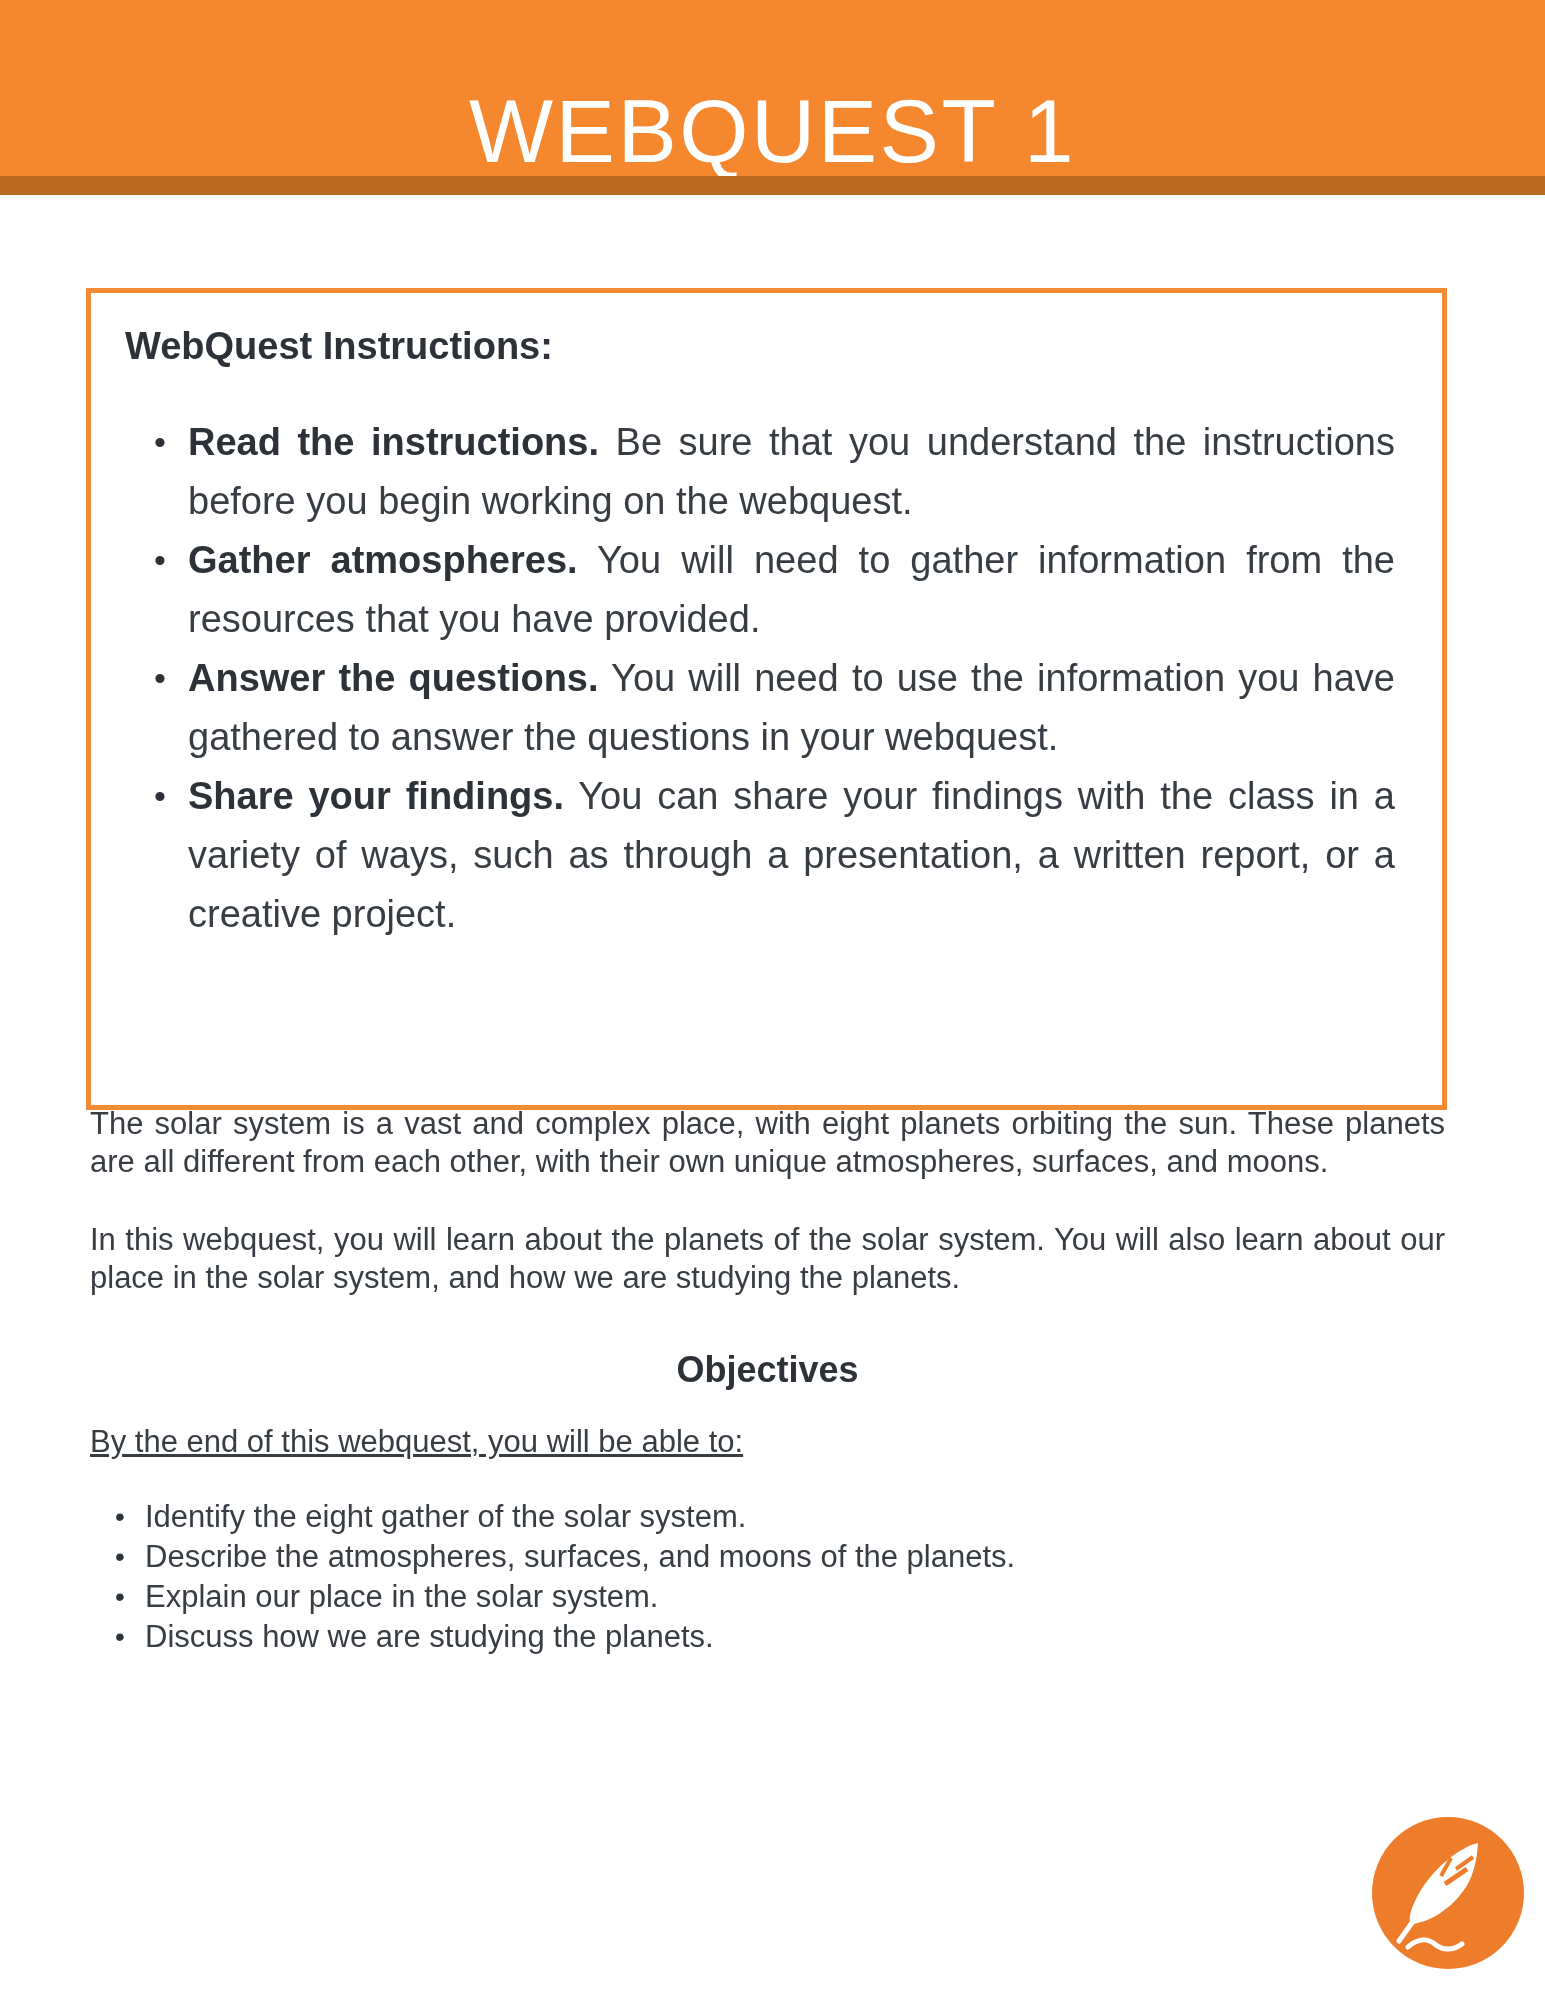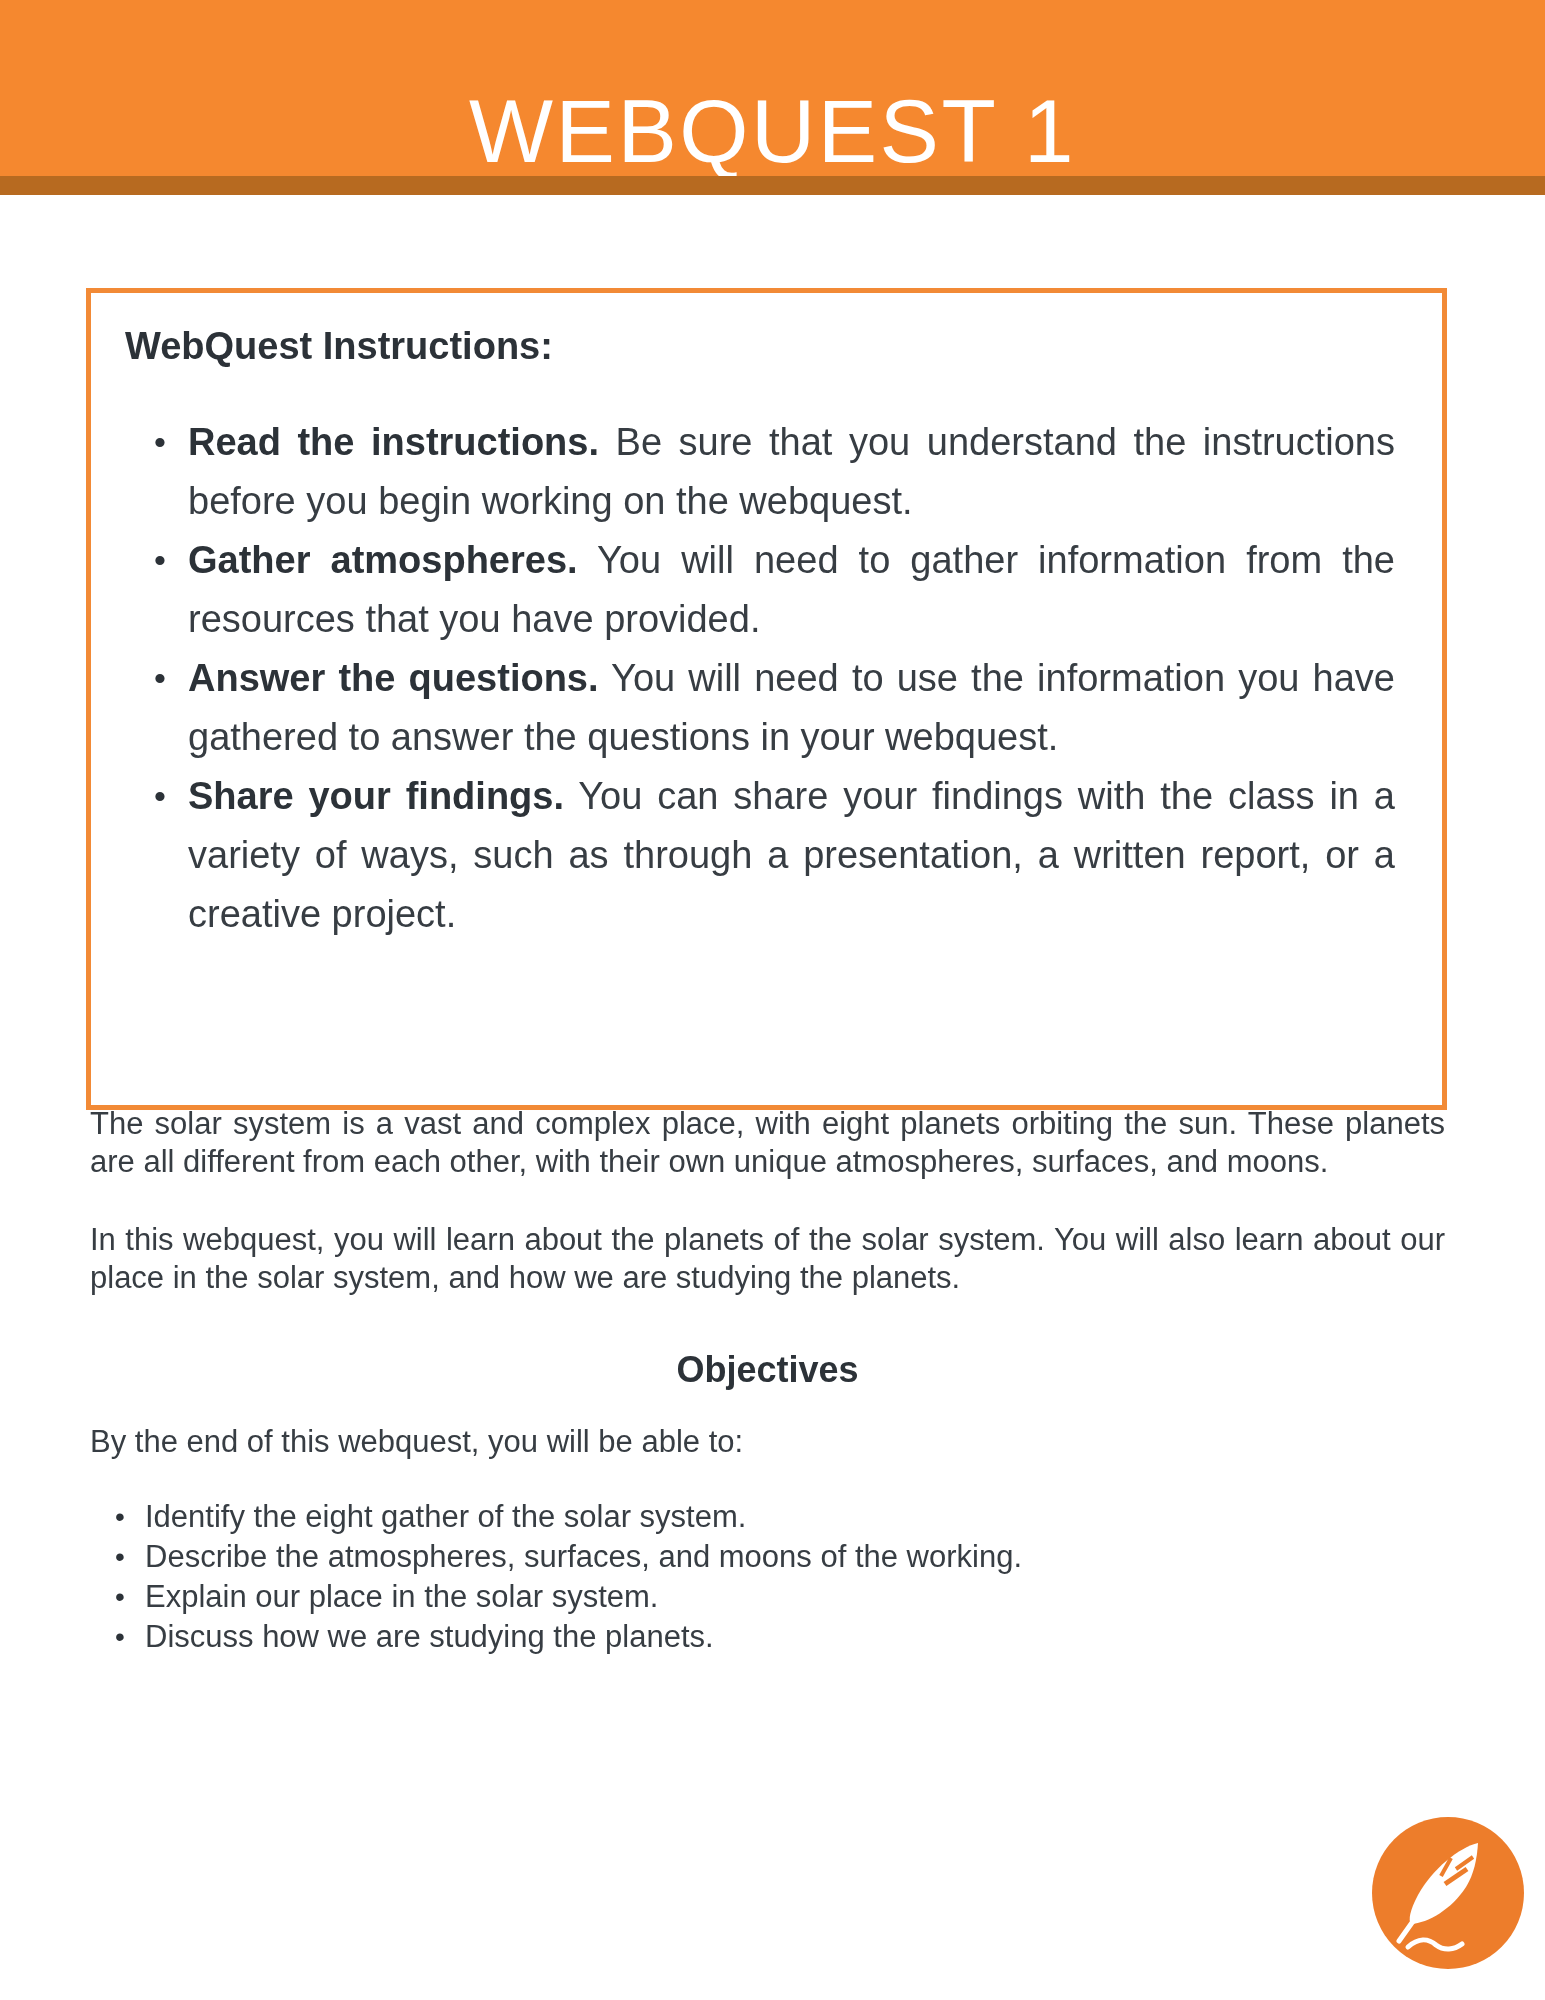--- a/index.html
+++ b/index.html
@@ -65,21 +65,21 @@
     margin:0 0 40px 0;font-size:31px;line-height:38px;
     text-align:justify;color:var(--text-dark);
   }
   .main p.para + p.para{margin-bottom:54px;}
   .main h3{
     margin:0 0 34px 0;font-size:36px;line-height:38px;font-weight:700;
     color:var(--text-bold-dark);
     text-align:center;
   }
   .main p.intro{
-    margin:0 0 36px 0;font-size:31px;line-height:38px;color:var(--text-dark);
+    margin:0 0 36px 0;font-size:31px;line-height:38px;color:var(--text-dark);text-decoration:underline;
   }
   .main ul{
     list-style:none;margin:0;padding:0 0 0 55px;
   }
   .main ul li{
     position:relative;font-size:31px;line-height:40px;color:var(--text-dark);
   }
   .main ul li::before{
     content:"\2022";position:absolute;left:-30px;top:0;
     font-size:28px;color:var(--text-bold-dark);
@@ -112,21 +112,21 @@
     </ul>
   </section>
 
   <main class="main">
     <p class="para">The solar system is a vast and complex place, with eight planets orbiting the sun. These planets are all different from each other, with their own unique atmospheres, surfaces, and moons.</p>
     <p class="para">In this webquest, you will learn about the planets of the solar system. You will also learn about our place in the solar system, and how we are studying the planets.</p>
     <h3>Objectives</h3>
     <p class="intro">By the end of this webquest, you will be able to:</p>
     <ul>
       <li>Identify the eight gather of the solar system.</li>
-      <li>Describe the atmospheres, surfaces, and moons of the working.</li>
+      <li>Describe the atmospheres, surfaces, and moons of the planets.</li>
       <li>Explain our place in the solar system.</li>
       <li>Discuss how we are studying the planets.</li>
     </ul>
   </main>
 
   <div class="logo">
     <svg viewBox="0 0 152 152" aria-hidden="true">
       <path d="M106 26 C 88 30 60 52 46 78 C 38 93 36 103 39 107 C 56 106 80 92 94 70 C 102 57 105 42 106 26 Z" fill="#FFFFFF"></path>
       <path d="M95 52 L 73 67" stroke="#ED7D2B" stroke-width="5" fill="none"></path>
       <path d="M101 40 L 84 52" stroke="#ED7D2B" stroke-width="4" fill="none"></path>

